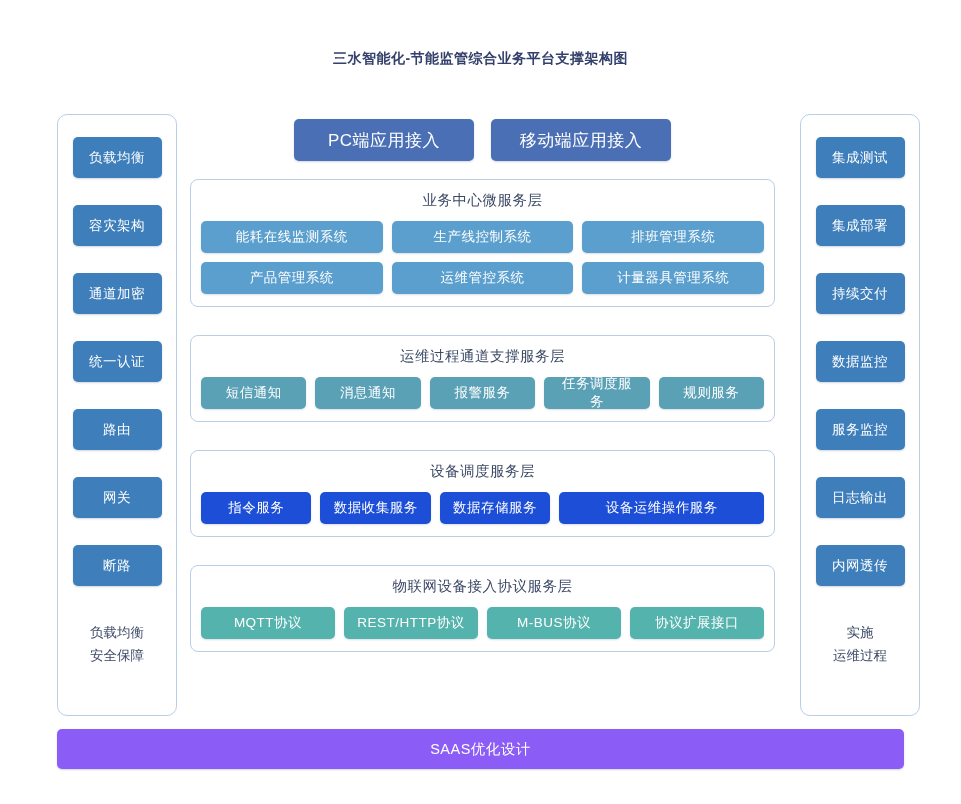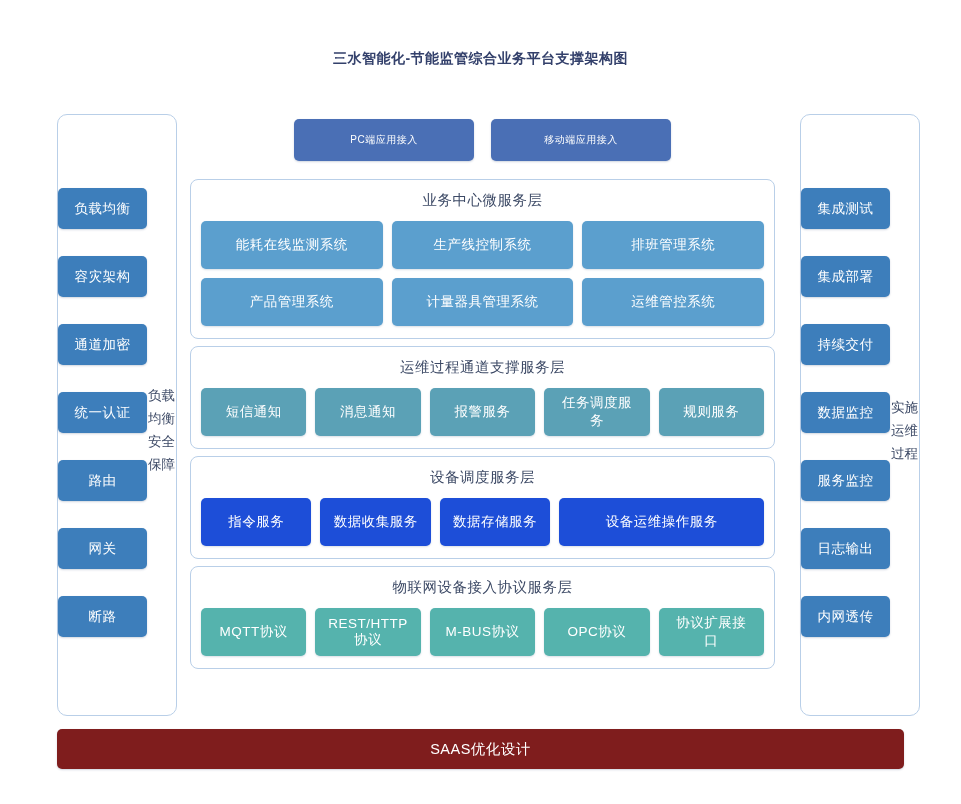--- a/index.html
+++ b/index.html
@@ -39,20 +39,21 @@
   .side-panel {
     position: absolute;
     top: 114px;
     width: 120px;
     height: 602px;
     border: 1.4px solid #b9cfe8;
     border-radius: 10px;
     background: #ffffff;
     box-sizing: border-box;
     display: flex;
+    flex-direction: column;
     align-items: center;
     padding-top: 22px;
   }
   .side-panel.left  { left: 57px; }
   .side-panel.right { left: 800px; }
 
   .side-chip {
     width: 89px;
     height: 41px;
     margin-bottom: 27px;
@@ -85,60 +86,60 @@
     display: flex;
     justify-content: center;
     gap: 17px;
   }
   .entry-btn {
     width: 180px;
     height: 42px;
     border-radius: 5px;
     background: #4a6fb5;
     color: #ffffff;
-    font-size: 10px;
+    font-size: 17px;
     display: flex;
     align-items: center;
     justify-content: center;
     box-shadow: 0 1px 2px rgba(40,70,110,0.22);
     letter-spacing: 0.5px;
   }
 
   
   .layer-stack {
     position: absolute;
     top: 179px;
     left: 190px;
     width: 585px;
   }
   .layer {
     border: 1.4px solid #b9cfe8;
     border-radius: 8px;
     background: #ffffff;
     box-sizing: border-box;
     padding: 11px 10px 12px 10px;
-    margin-bottom: 7px;
+    margin-bottom: 28px;
   }
   .layer-title {
     text-align: center;
     font-size: 14.5px;
     color: #3d4a66;
     letter-spacing: 0.5px;
     margin-bottom: 11px;
   }
   .node-row {
     display: flex;
     gap: 9px;
     margin-bottom: 9px;
   }
   .node-row:last-child { margin-bottom: 0; }
 
   .node {
     flex: 1 1 0;
-    height: 48px;
+    height: 32px;
     border-radius: 5px;
     display: flex;
     align-items: center;
     justify-content: center;
     font-size: 13.5px;
     color: #ffffff;
     letter-spacing: 0.5px;
     box-shadow: 0 1px 2px rgba(40,70,110,0.18);
     text-align: center;
     box-sizing: border-box;
@@ -153,21 +154,21 @@
   .pal-iot      { background: #55b3ad; }
 
   
   .bottom-bar {
     position: absolute;
     left: 57px;
     top: 729px;
     width: 847px;
     height: 40px;
     border-radius: 5px;
-    background: #7f1d1d;
+    background: #8b5cf6;
     color: #ffffff;
     font-size: 14.5px;
     display: flex;
     align-items: center;
     justify-content: center;
     letter-spacing: 0.5px;
     box-shadow: 0 1px 2px rgba(40,70,110,0.22);
   }
 </style>
 </head>
@@ -217,22 +218,22 @@
   <div class="layer-stack" id="layer-stack">
       <div class="layer">
         <div class="layer-title">业务中心微服务层</div>
         <div class="node-row">
           <div class="node pal-business">能耗在线监测系统</div>
           <div class="node pal-business">生产线控制系统</div>
           <div class="node pal-business">排班管理系统</div>
         </div>
         <div class="node-row">
           <div class="node pal-business">产品管理系统</div>
+          <div class="node pal-business">运维管控系统</div>
           <div class="node pal-business">计量器具管理系统</div>
-          <div class="node pal-business">运维管控系统</div>
         </div>
       </div>
       <div class="layer">
         <div class="layer-title">运维过程通道支撑服务层</div>
         <div class="node-row">
           <div class="node pal-ops">短信通知</div>
           <div class="node pal-ops">消息通知</div>
           <div class="node pal-ops">报警服务</div>
           <div class="node pal-ops">任务调度服务</div>
           <div class="node pal-ops">规则服务</div>
@@ -246,21 +247,20 @@
           <div class="node pal-device">数据存储服务</div>
           <div class="node pal-device wide2">设备运维操作服务</div>
         </div>
       </div>
       <div class="layer">
         <div class="layer-title">物联网设备接入协议服务层</div>
         <div class="node-row">
           <div class="node pal-iot">MQTT协议</div>
           <div class="node pal-iot">REST/HTTP协议</div>
           <div class="node pal-iot">M-BUS协议</div>
-          <div class="node pal-iot">OPC协议</div>
           <div class="node pal-iot">协议扩展接口</div>
         </div>
       </div>
     </div>
 
   <div class="bottom-bar">SAAS优化设计</div>
 
 </div>
 
 </body></html>

